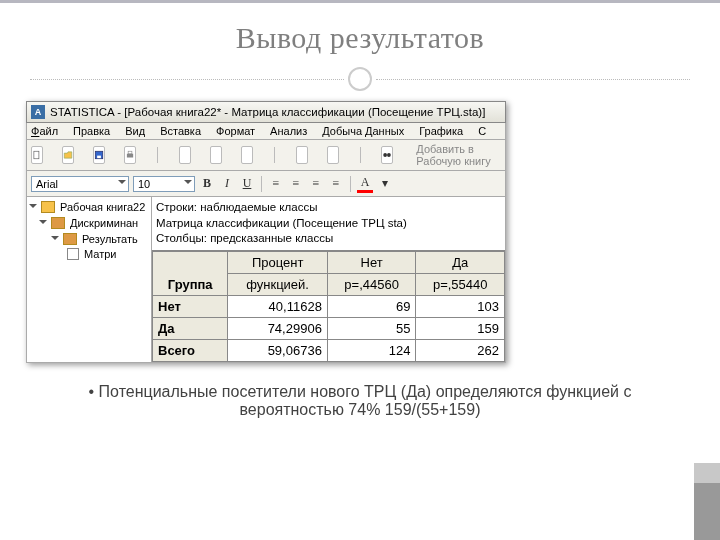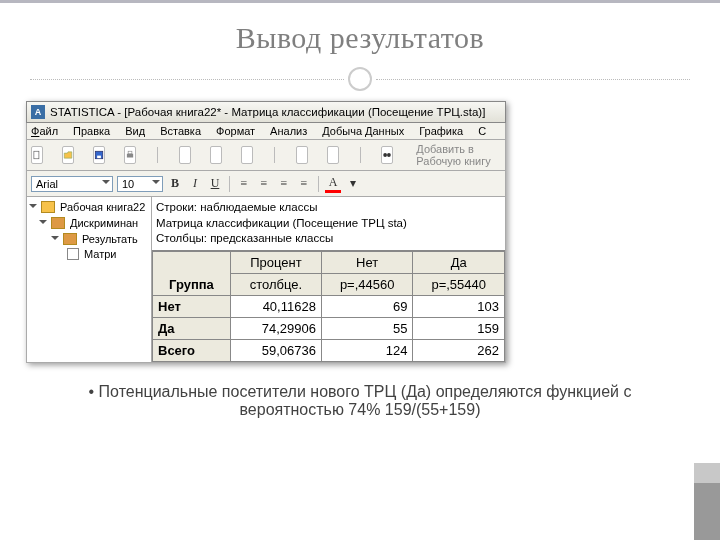--- a/index.html
+++ b/index.html
@@ -14,21 +14,21 @@
   .win-title{background:linear-gradient(#f7f7f3,#e2e1d8);border:1px solid #888;padding:3px 4px;display:flex;align-items:center;font-size:11.5px}
   .win-title .icon{width:14px;height:14px;background:#3a6ea5;margin-right:5px;display:inline-block;color:#fff;font:700 9px/14px Arial;text-align:center}
   .menubar{background:#f3f2ec;border:1px solid #aaa;border-top:none;padding:2px 4px;display:flex;gap:15px;font-size:11px}
   .menubar span u{text-decoration:underline}
   .toolbar{background:#f3f2ec;border:1px solid #aaa;border-top:none;padding:3px 4px;display:flex;gap:19px;align-items:center}
   .tb-ico{width:16px;height:16px;border:1px solid #bbb;background:#fff;display:inline-block;border-radius:2px}
   .tb-ico svg{width:100%;height:100%}
   .sep{width:1px;height:16px;background:#bbb;margin:0 2px}
   .add-text{color:#888;font-size:11px;margin-left:4px}
   .fmt-bar{background:#f3f2ec;border:1px solid #aaa;border-top:none;padding:3px 4px;display:flex;gap:4px;align-items:center}
-  .sel{border:1px solid #7f9db9;background:#fff;padding:1px 16px 1px 4px;font-size:11px;font-family:Tahoma,Arial,sans-serif;min-width:60px;position:relative}
+  .sel{border:1px solid #7f9db9;background:#fff;padding:1px 32px 1px 4px;font-size:11px;font-family:Tahoma,Arial,sans-serif;min-width:60px;position:relative}
   .sel.small{min-width:24px}
   .sel::after{content:"";position:absolute;right:2px;top:3px;border:4px solid transparent;border-top-color:#555}
   .fmt-btn{min-width:16px;height:16px;display:inline-flex;align-items:center;justify-content:center;font-family:"Times New Roman",serif;font-size:12px;color:#333}
   .fmt-btn.b{font-weight:700}
   .fmt-btn.i{font-style:italic}
   .fmt-btn.u{text-decoration:underline}
   .workarea{display:flex;border:1px solid #aaa;border-top:none;background:#f3f2ec;height:165px}
   .tree{width:120px;border-right:1px solid #aaa;background:#fff;font-size:11px;padding:2px;overflow:hidden}
   .tn{display:flex;align-items:center;gap:3px;padding:1px 0;white-space:nowrap}
   .caret::before{content:"";display:inline-block;border:4px solid transparent;border-left-color:#555;margin-right:1px}
@@ -150,21 +150,21 @@
         </div>
         <table class="dat">
           <tbody>
               <tr>
             <th class="rh" rowspan="2" style="vertical-align:bottom">Группа</th>
             <th>Процент</th>
             <th>Нет</th>
             <th>Да</th>
           </tr>
           <tr>
-            <th>столбце.</th>
+            <th>функцией.</th>
             <th>p=,44560</th>
             <th>p=,55440</th>
           </tr>
           <tr>
             <td class="rh">Нет</td>
             <td>40,11628</td>
             <td>69</td>
             <td>103</td>
           </tr>
           <tr>

